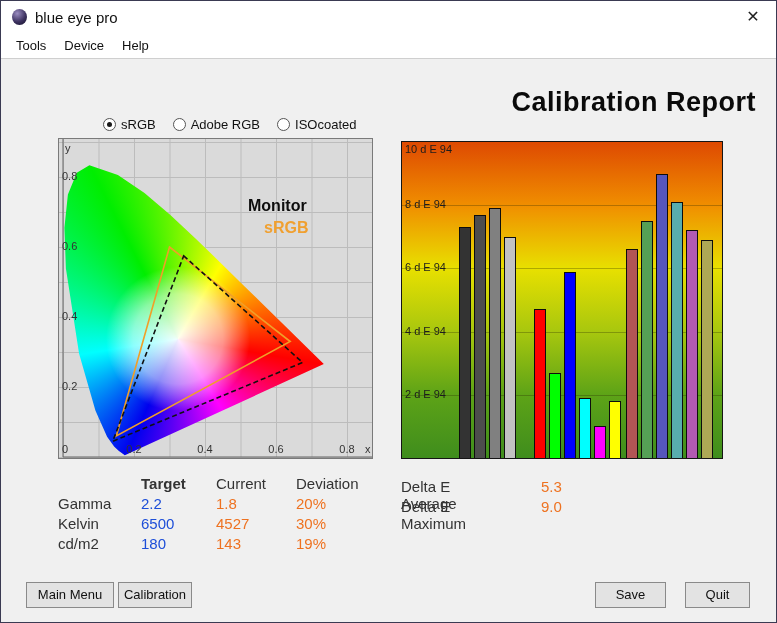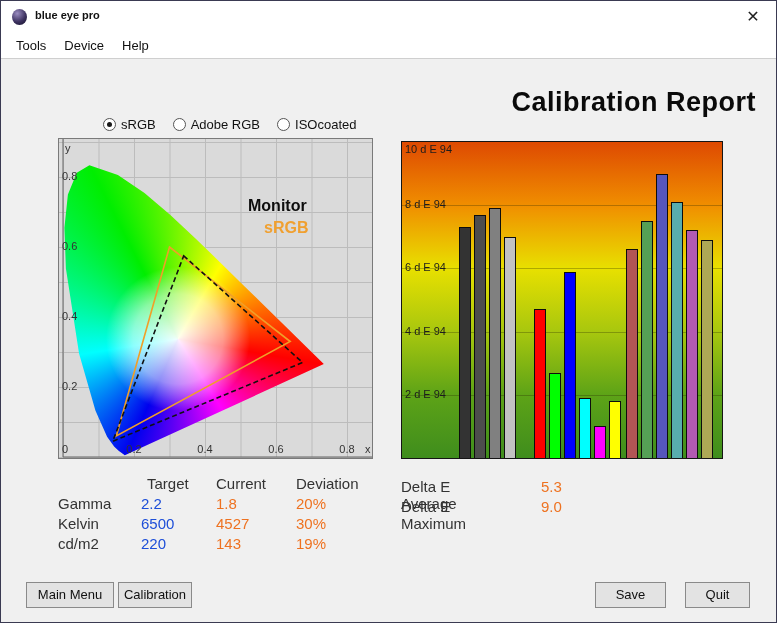--- a/index.html
+++ b/index.html
@@ -6,21 +6,21 @@
   html,body { width:777px; height:623px; }
   body { font-family: "Liberation Sans", sans-serif; background:#f0f0f0; }
 
   .window { position:relative; width:777px; height:623px; background:#f0f0f0;
             border:1px solid #3a3a52; overflow:hidden; }
 
   
   .titlebar { position:absolute; left:0; top:0; width:100%; height:32px; background:#ffffff; }
   .app-icon { position:absolute; left:11px; top:8px; width:15px; height:16px; border-radius:50%;
               background: radial-gradient(circle at 35% 28%, #9a8cc0, #3d3260 55%, #14102a 95%); }
-  .app-title { position:absolute; left:34px; top:8px; font-size:11px; color:#111;font-weight:bold; }
+  .app-title { position:absolute; left:34px; top:8px; font-size:15px; color:#111; }
   .close-btn { position:absolute; right:13px; top:6px; font-size:16px; color:#222;
                width:20px; text-align:center; }
 
   
   .menubar { position:absolute; left:0; top:32px; width:100%; height:26px; background:#ffffff;
              border-bottom:1px solid #cfcfcf; display:flex; align-items:center; padding-left:6px; }
   .menu-item { font-size:13px; color:#111; padding:4px 9px; }
 
   
   .report-title { position:absolute; right:20px; top:86px; font-size:27px; font-weight:bold;
@@ -183,39 +183,39 @@
       <span class="val">5.3</span>
     </div>
     <div class="row">
       <span class="lbl">Delta E Maximum</span>
       <span class="val">9.0</span>
     </div>
   </div>
 
   <div class="mtable" id="mtable">
       <div class="trow">
-        <span class="hdr" style="left: 89px;">Target</span>
+        <span class="hdr" style="left: 83px; font-weight: bold;">Target</span>
         <span class="hdr" style="left: 158px;">Current</span>
         <span class="hdr" style="left: 238px;">Deviation</span>
       </div>
       <div class="trow">
         <span class="rlabel" style="left: 0px;">Gamma</span>
         <span class="tval" style="left: 83px;">2.2</span>
         <span class="orange" style="left: 158px;">1.8</span>
         <span class="orange" style="left: 238px;">20%</span>
       </div>
       <div class="trow">
         <span class="rlabel" style="left: 0px;">Kelvin</span>
         <span class="tval" style="left: 83px;">6500</span>
         <span class="orange" style="left: 158px;">4527</span>
         <span class="orange" style="left: 238px; text-align: center;">30%</span>
       </div>
       <div class="trow">
         <span class="rlabel" style="left: 0px;">cd/m2</span>
-        <span class="tval" style="left: 83px;">220</span>
+        <span class="tval" style="left: 83px;">180</span>
         <span class="orange" style="left: 158px;">143</span>
         <span class="orange" style="left: 238px;">19%</span>
       </div>
     </div>
 
   <button class="btn btn-mainmenu">Main Menu</button>
   <button class="btn btn-calibration">Calibration</button>
   <button class="btn btn-save">Save</button>
   <button class="btn btn-quit">Quit</button>
 

